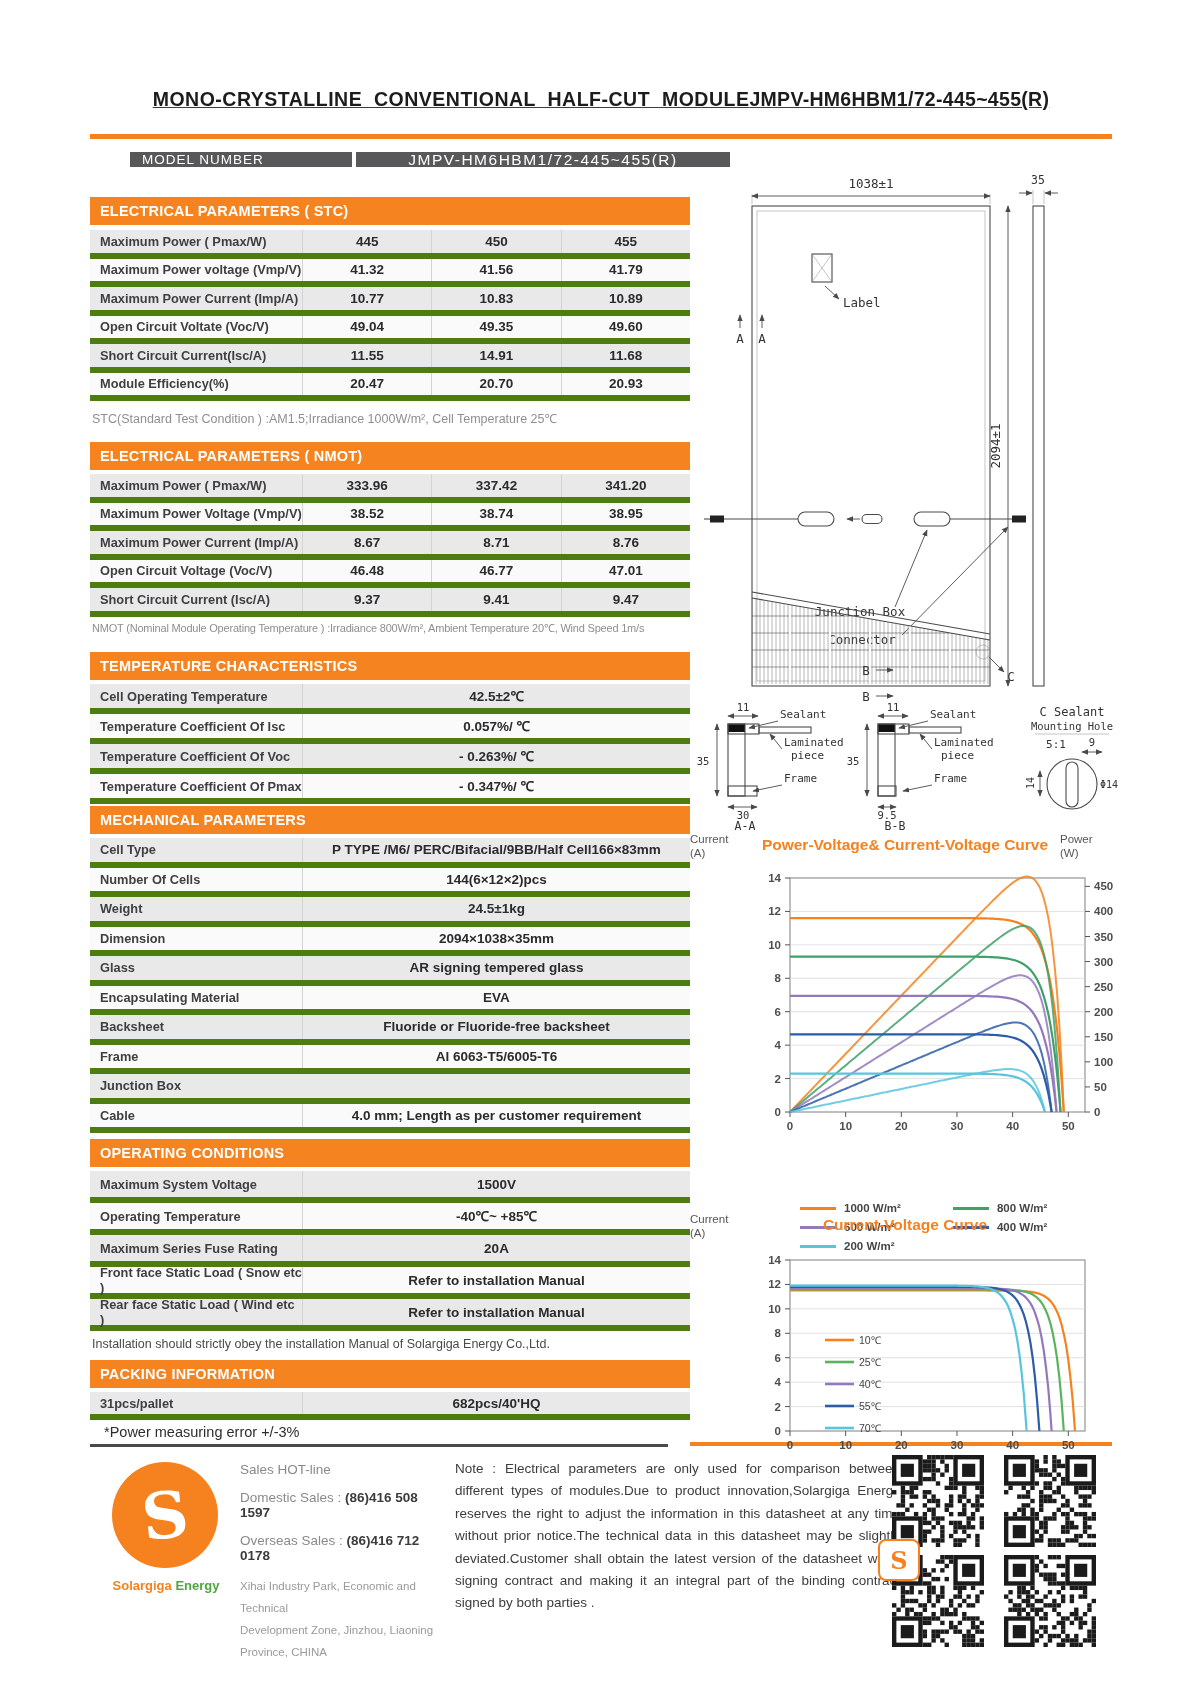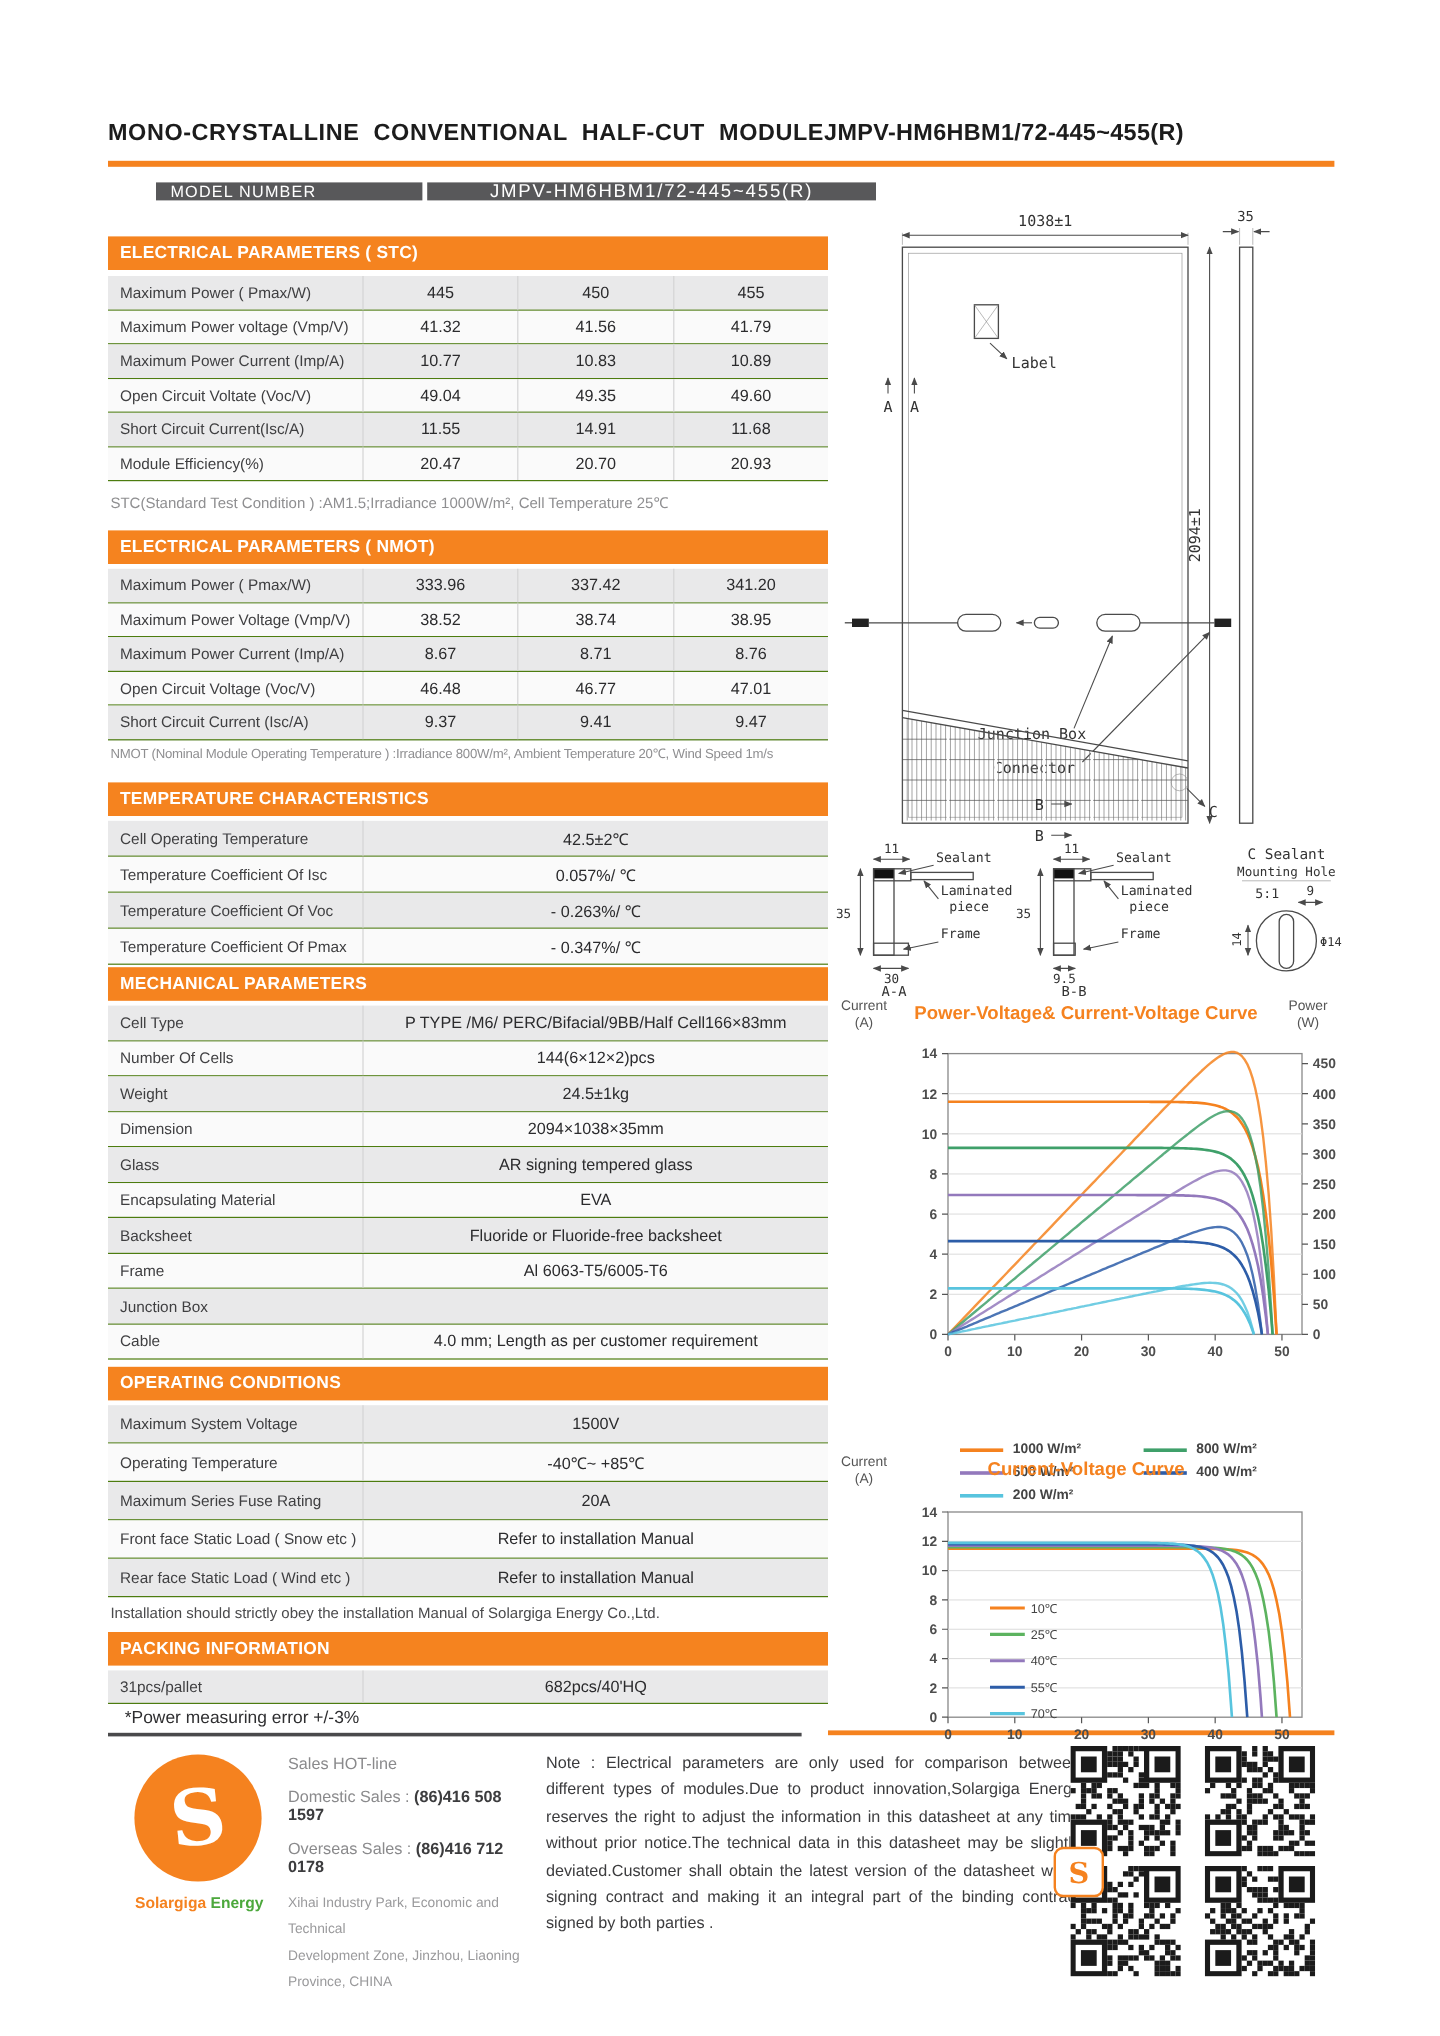--- a/index.html
+++ b/index.html
@@ -1,35 +1,35 @@
 <!DOCTYPE html>
 <html><head>
 <meta charset="utf-8">
 <style>
   html,body{margin:0;padding:0;background:#fff;}
   body{font-family:"Liberation Sans",sans-serif;color:#3c3c3e;}
   #page{position:relative;width:1200px;height:1697px;background:#ffffff;overflow:hidden;}
 
   
-  .title-row{position:absolute;left:90px;top:100px;width:1022px;display:flex;justify-content:flex-start;align-items:baseline;}
+  .title-row{position:absolute;left:90px;top:88px;width:1022px;display:flex;justify-content:center;align-items:baseline;text-decoration:underline;}
   .title-left{font-size:19.5px;font-weight:bold;color:#1c1c1c;letter-spacing:.5px;white-space:pre;}
   .title-right{font-size:19.5px;font-weight:bold;color:#1c1c1c;letter-spacing:.3px;}
   .title-rule{position:absolute;left:90px;top:134px;width:1022px;height:5px;background:#F5821F;}
 
   
   .model-bar{position:absolute;left:98px;top:152px;width:600px;height:15px;display:flex;margin-left:32px;}
   .model-cell{background:#58585A;color:#fff;display:flex;align-items:center;}
   .model-label{width:210px;padding-left:12px;font-size:13.5px;letter-spacing:1px;}
   .model-value{flex:1;margin-left:4px;justify-content:center;font-size:15.5px;letter-spacing:1.5px;}
 
   
   .sec-h{position:absolute;left:90px;width:600px;height:28px;background:#F5831F;color:#fff;
          font-size:14.5px;font-weight:bold;display:flex;align-items:center;padding-left:10px;box-sizing:border-box;letter-spacing:.2px;}
   .tbl{position:absolute;left:90px;width:600px;}
-  .t-row{display:flex;height:var(--rh);box-sizing:border-box;border-bottom:1px solid #4d7c0f;}
+  .t-row{display:flex;height:var(--rh);box-sizing:border-box;border-bottom:6px solid #4d7c0f;font-weight:bold;}
   .t-row:nth-child(odd){background:#E9E9EA;}
   .t-row:nth-child(even){background:#FAFAFA;}
   .t-label{width:212px;padding-left:10px;box-sizing:border-box;display:flex;align-items:center;font-size:12.8px;color:#3f3f41;}
   .t-val{flex:1;display:flex;align-items:center;justify-content:center;font-size:13.5px;color:#2b2b2d;border-left:1px solid #d4d4d5;}
   .note{position:absolute;left:92px;width:600px;font-size:12.5px;color:#8f8f91;}
   .note.small{font-size:11px;letter-spacing:-.2px;}
   .note.dark{color:#4a4a4c;font-size:12.5px;}
   .footnote{position:absolute;left:92px;width:600px;font-size:14.5px;color:#2e2e30;margin-left:12px;}
   .rule-dark{position:absolute;left:90px;top:1444px;width:578px;height:3px;background:#4a4a4c;}
   .rule-orange{position:absolute;left:690px;top:1442px;width:422px;height:4px;background:#F5821F;}
@@ -37,21 +37,21 @@
   
   .drawing{position:absolute;left:690px;top:166px;width:430px;height:665px;}
   .drawing text{font-family:"DejaVu Sans Mono",monospace;fill:#333;}
   .dln{stroke:#4a4a4a;stroke-width:1.1;fill:none;}
   .thin{stroke:#8a8a8a;stroke-width:.5;fill:none;}
   .dim{stroke:#4a4a4a;stroke-width:.9;fill:none;marker-start:url(#ma);marker-end:url(#ma);}
   .ldr{stroke:#4a4a4a;stroke-width:.9;fill:none;marker-end:url(#ma);}
 
   
   .chart-head{position:absolute;width:430px;display:flex;justify-content:space-between;align-items:flex-start;}
-  .axis-cap{font-size:11.5px;color:#555;text-align:center;line-height:1.25;width:60px;}
+  .axis-cap{font-size:11.5px;color:#555;line-height:1.25;width:60px;}
   .chart-title{font-size:15.5px;font-weight:bold;color:#F5821F;text-align:center;flex:1;padding-top:4px;}
   .chart-svg{position:absolute;width:430px;}
   .chart-legend{position:absolute;display:flex;gap:52px;}
   .lg-col{display:flex;flex-direction:column;gap:7px;}
   .lg-item{display:flex;align-items:center;gap:8px;}
   .lg-line{display:inline-block;width:36px;height:3px;}
   .lg-txt{font-size:11.5px;color:#444;font-weight:bold;}
 
   
   .logo-circle{position:absolute;left:112px;top:1462px;width:106px;height:106px;border-radius:50%;background:#F5821F;

